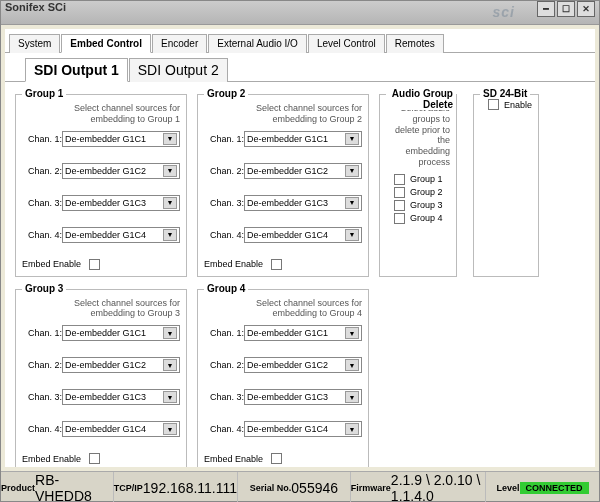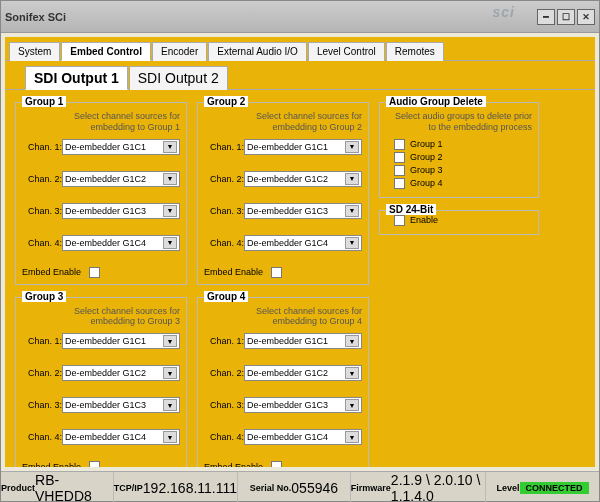--- a/index.html
+++ b/index.html
@@ -1,40 +1,40 @@
 <!DOCTYPE html>
 <html><head>
 <meta charset="utf-8">
 <style>
 * { box-sizing: border-box; margin: 0; padding: 0; font-family: Tahoma, Arial, sans-serif; }
 body { background: #fff; width: 600px; height: 502px; overflow: hidden; }
 .window { width: 600px; height: 502px; background: #ece9d8; border: 1px solid #888; display: flex; flex-direction: column; }
-.titlebar { height: 32px; background: linear-gradient(180deg,#ccc 0%,#b5b5b5 100%); display: flex; align-items: center; padding: 0 4px; font-size: 11px; color: #333; font-weight: bold; border-bottom: 1px solid #999; }
+.titlebar { height: 24px; background: linear-gradient(180deg,#ccc 0%,#b5b5b5 100%); display: flex; padding: 0 4px; font-size: 11px; color: #333; font-weight: bold; border-bottom: 1px solid #999; }
 .titlebar .title { flex: 1; }
 .logo-strip { position: absolute; right: 85px; top: 4px; font-size: 14px; font-style: italic; color: rgba(100,120,140,0.4); font-weight: bold; letter-spacing: 1px; }
 .win-btns { display: flex; gap: 2px; }
 .win-btn { width: 18px; height: 16px; border: 1px solid #666; background: #ddd; font-size: 9px; display: flex; align-items: center; justify-content: center; cursor: pointer; }
-.client { flex: 1; background: #eab308; margin: 4px; display: flex; flex-direction: column; position: relative; overflow: hidden; }
+.client { flex: 1; background: #ffffff; margin: 4px; display: flex; flex-direction: column; position: relative; overflow: hidden; }
 .tabs-row { display: flex; border-bottom: 1px solid #aaa; padding-top: 4px; padding-left: 4px; font-size: 10px; }
 .tab { padding: 3px 8px; border: 1px solid #aaa; border-bottom: none; background: #f4f4f4; margin-right: 1px; cursor: pointer; position: relative; top: 1px; }
 .tab.active { background: #fff; font-weight: bold; z-index: 2; border-bottom: 1px solid #fff; }
 .subtabs-row { display: flex; border-bottom: 1px solid #aaa; padding-top: 4px; padding-left: 20px; font-size: 14px; }
 .content { flex: 1; padding: 6px 10px; overflow: hidden; text-align: right; }
 .grid { display: grid; grid-template-columns: 172px 172px 160px; gap: 6px 10px; }
 .group-box { border: 1px solid #bbb; padding: 4px 6px 6px 6px; position: relative; margin-top: 6px; }
 .group-title { position: absolute; top: -7px; left: 6px; background: #fff; padding: 0 3px; font-size: 10px; font-weight: bold; }
 .group-desc { font-size: 9px; color: #555; margin: 4px 0 6px 8px; line-height: 1.2; }
 .chan-row { display: flex; align-items: center; margin-bottom: 16px; }
 .chan-label { font-size: 9px; width: 40px; }
 .chan-select { flex: 1; height: 16px; font-size: 9px; border: 1px solid #888; background: #fff; display: flex; align-items: center; justify-content: space-between; padding: 0 2px; cursor: pointer; }
 .chan-select .arrow { width: 14px; height: 12px; background: #ddd; border: 1px solid #999; display: flex; align-items: center; justify-content: center; font-size: 7px; }
 .embed-row { margin-top: 10px; font-size: 9px; display: flex; align-items: center; gap: 8px; }
 .cb-box { width: 11px; height: 11px; border: 1px solid #777; background: #fff; display: inline-block; }
 .chk-row { font-size: 9px; display: flex; align-items: center; gap: 5px; margin-bottom: 2px; padding-left: 8px; }
-.side-col { display: flex; flex-direction: column; gap: 6px; }
+.side-col { display: flex; flex-direction: row; gap: 16px; }
 .statusbar { height: 30px; background: #d8d5c8; border-top: 1px solid #aaa; display: grid; grid-template-columns: 1fr 1fr 1fr 1.2fr 1fr; font-size: 9px; }
 .status-cell { display: flex; flex-direction: row; align-items: center; justify-content: center; border-right: 1px solid #bbb; }
 .status-cell:last-child { border-right: none; }
 .status-head { font-weight: bold; font-size: 9px; }
 .status-val { font-size: 14px; }
 .connected { background: #3c3; color: #000; font-weight: bold; padding: 1px 6px; font-size: 9px; }
 </style>
 </head>
 <body>
 

